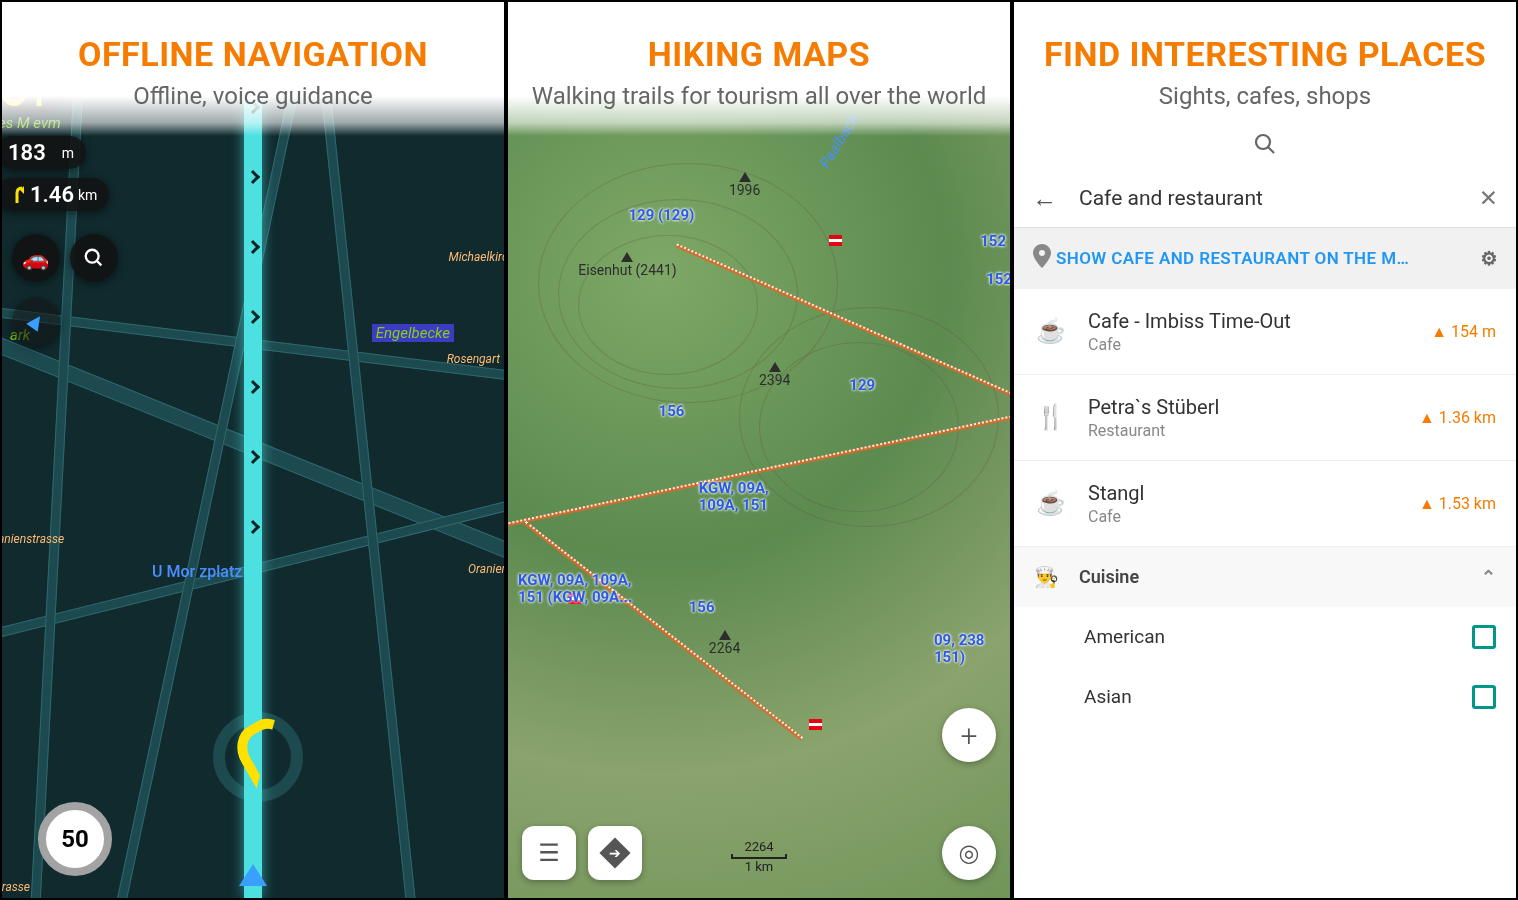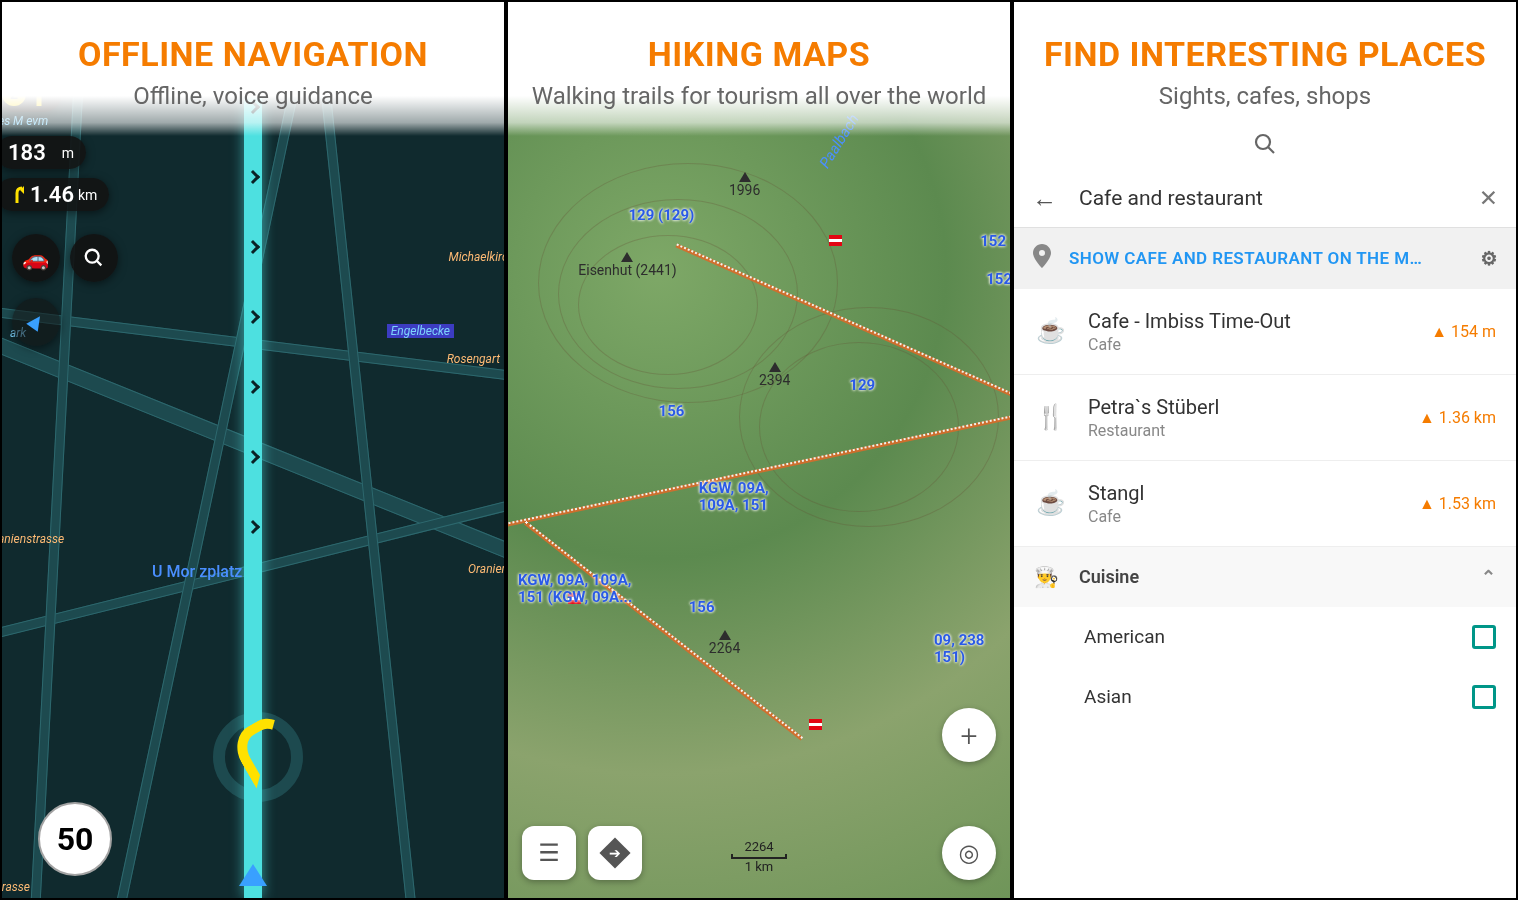--- a/index.html
+++ b/index.html
@@ -53,35 +53,35 @@
       box-shadow: 0 2px 8px rgba(0,0,0,0.5);
     }
     .pill.sm { font-size: 18px; }
     .round-btn {
       position: absolute; width: 48px; height: 48px; border-radius: 50%;
       background: rgba(18,18,18,0.9); display: flex; align-items: center; justify-content: center;
       color: #fff; font-size: 22px; box-shadow: 0 2px 8px rgba(0,0,0,0.5);
     }
     .speed {
       position: absolute; width: 74px; height: 74px; border-radius: 50%; background: #fff;
-      border: 2px solid #a3a3a3; bottom: 22px; left: 36px;
-      display: flex; align-items: center; justify-content: center; font-size: 32px; font-weight: 700;
+      border: 8px solid #a3a3a3; bottom: 22px; left: 36px;
+      display: flex; align-items: center; justify-content: center; font-size: 24px; font-weight: 700;
     }
     .ydot { width: 24px; height: 24px; background: #ffe100; border-radius: 50%; margin-right: 8px;
             display:flex;align-items:center;justify-content:center;color:#222;font-size:14px;font-weight:700; }
     .carved-curve {
       position:absolute;left:47%;bottom:120px;width:58px;height:58px;
       border:10px solid #ffe100;border-right-color:transparent;border-bottom-color:transparent;
       border-radius:50% 50% 0 0 / 60%;transform:rotate(-30deg);
     }
     .pos-cursor{position:absolute;left:50%;bottom:12px;transform:translateX(-50%);
       width:0;height:0;border-left:14px solid transparent;border-right:14px solid transparent;
       border-bottom:22px solid #39a0ff;}
     .street-label{position:absolute;color:#fdba74;font-size:12px;font-style:italic;}
-    .poi-label{position:absolute;color:#7dd3fc;font-size:12px;font-style:italic;}
+    .poi-label{position:absolute;color:#84cc16;font-size:15px;font-style:italic;}
     .metro-label{position:absolute;color:#4a8fff;font-size:16px;font-weight:500;}
 
     
     .hikemap{position:absolute;inset:0;
       background:radial-gradient(circle at 30% 30%,#7ea867 0,#5c8a4f 40%,#8ba36d 70%,#6f9559 100%);}
     .contour{position:absolute;border:1px solid rgba(101,74,50,0.28);border-radius:50%;}
     .trail{position:absolute;height:4px;background:#d96b2a;border-top:2px dotted #fff;opacity:0.9;}
     .peak{position:absolute;}
     .peak-tri{width:0;height:0;border-left:6px solid transparent;border-right:6px solid transparent;border-bottom:10px solid #2d2d2d;margin:0 auto;}
     .peak-txt{font-size:14px;color:#2d2d2d;text-align:center;}
@@ -96,21 +96,21 @@
     .scale-bar .line{width:56px;height:5px;border:2px solid #222;border-top:none;}
     .flag{position:absolute;width:13px;height:11px;
       background:linear-gradient(to bottom,#e30613 0 33%,#fff 33% 66%,#e30613 66%);}
 
     
     .p3{background:#fff;display:flex;flex-direction:column;}
     .search-icon-row{display:flex;justify-content:center;padding:14px 0;color:#666;font-size:23px;}
     .search-bar{display:flex;align-items:center;padding:14px 18px;font-size:21px;color:#333;
       border-bottom:1px solid #e0e0e0;gap:22px;}
     .show-on-map{display:flex;align-items:center;padding:16px 18px;background:#f1f1f1;color:#2196f3;
-      font-size:17px;font-weight:600;gap:17px;letter-spacing:0.4px;}
+      font-size:17px;font-weight:600;gap:4px;letter-spacing:0.4px;}
     .show-on-map .pin{color:#888;font-size:21px;}
     .result{display:flex;align-items:center;padding:20px 20px;border-bottom:1px solid #eee;gap:20px;}
     .result-icon{width:34px;display:flex;justify-content:center;color:#f57c00;font-size:24px;}
     .result-body{flex:1;}
     .result-name{font-size:20px;color:#333;}
     .result-sub{font-size:16px;color:#888;margin-top:2px;}
     .result-dist{color:#f57c00;font-size:16px;}
     .cuisine-hdr{display:flex;align-items:center;padding:18px 20px;background:#f8f8f8;gap:20px;
       font-size:18px;font-weight:600;color:#444;}
     .cuisine-row{display:flex;align-items:center;justify-content:space-between;

